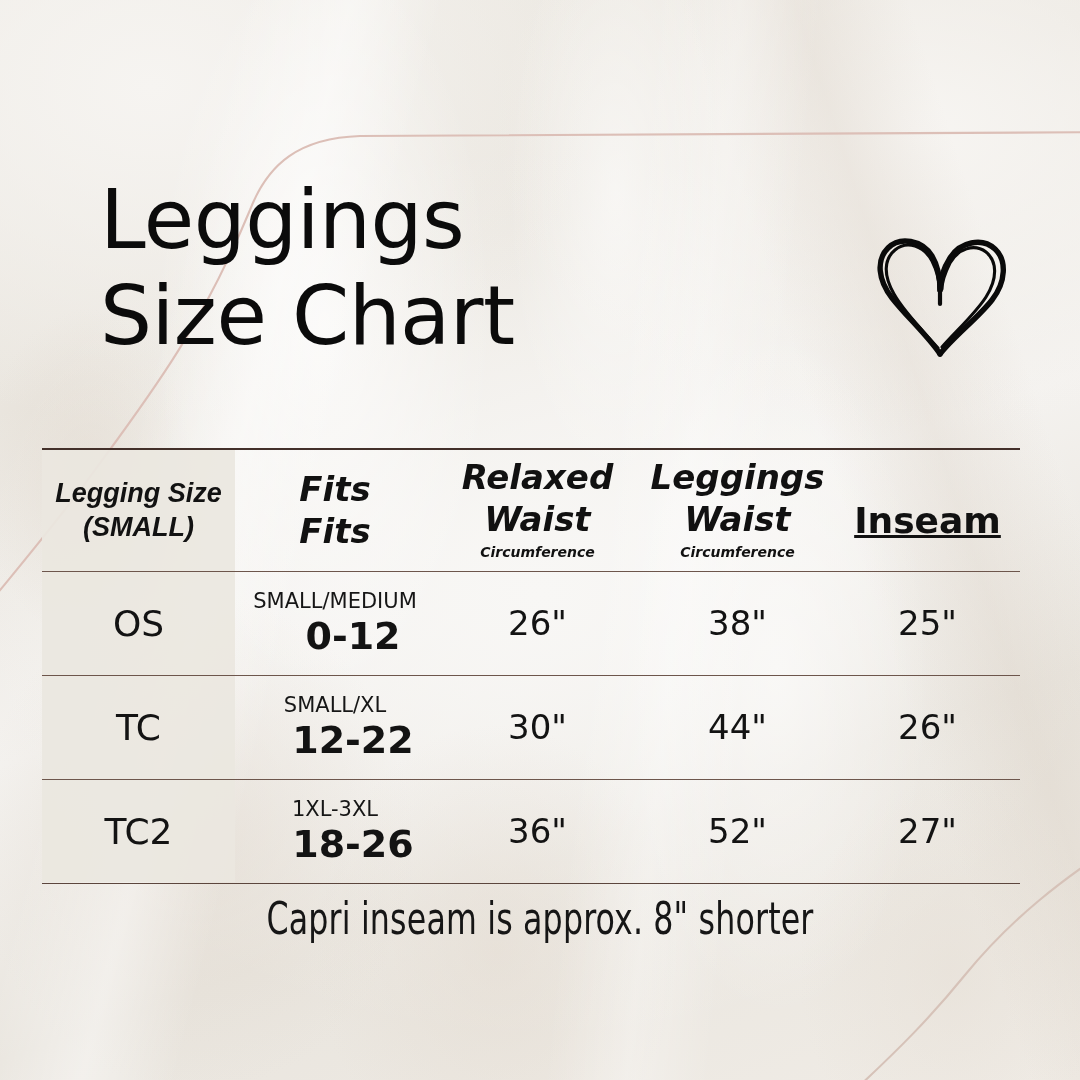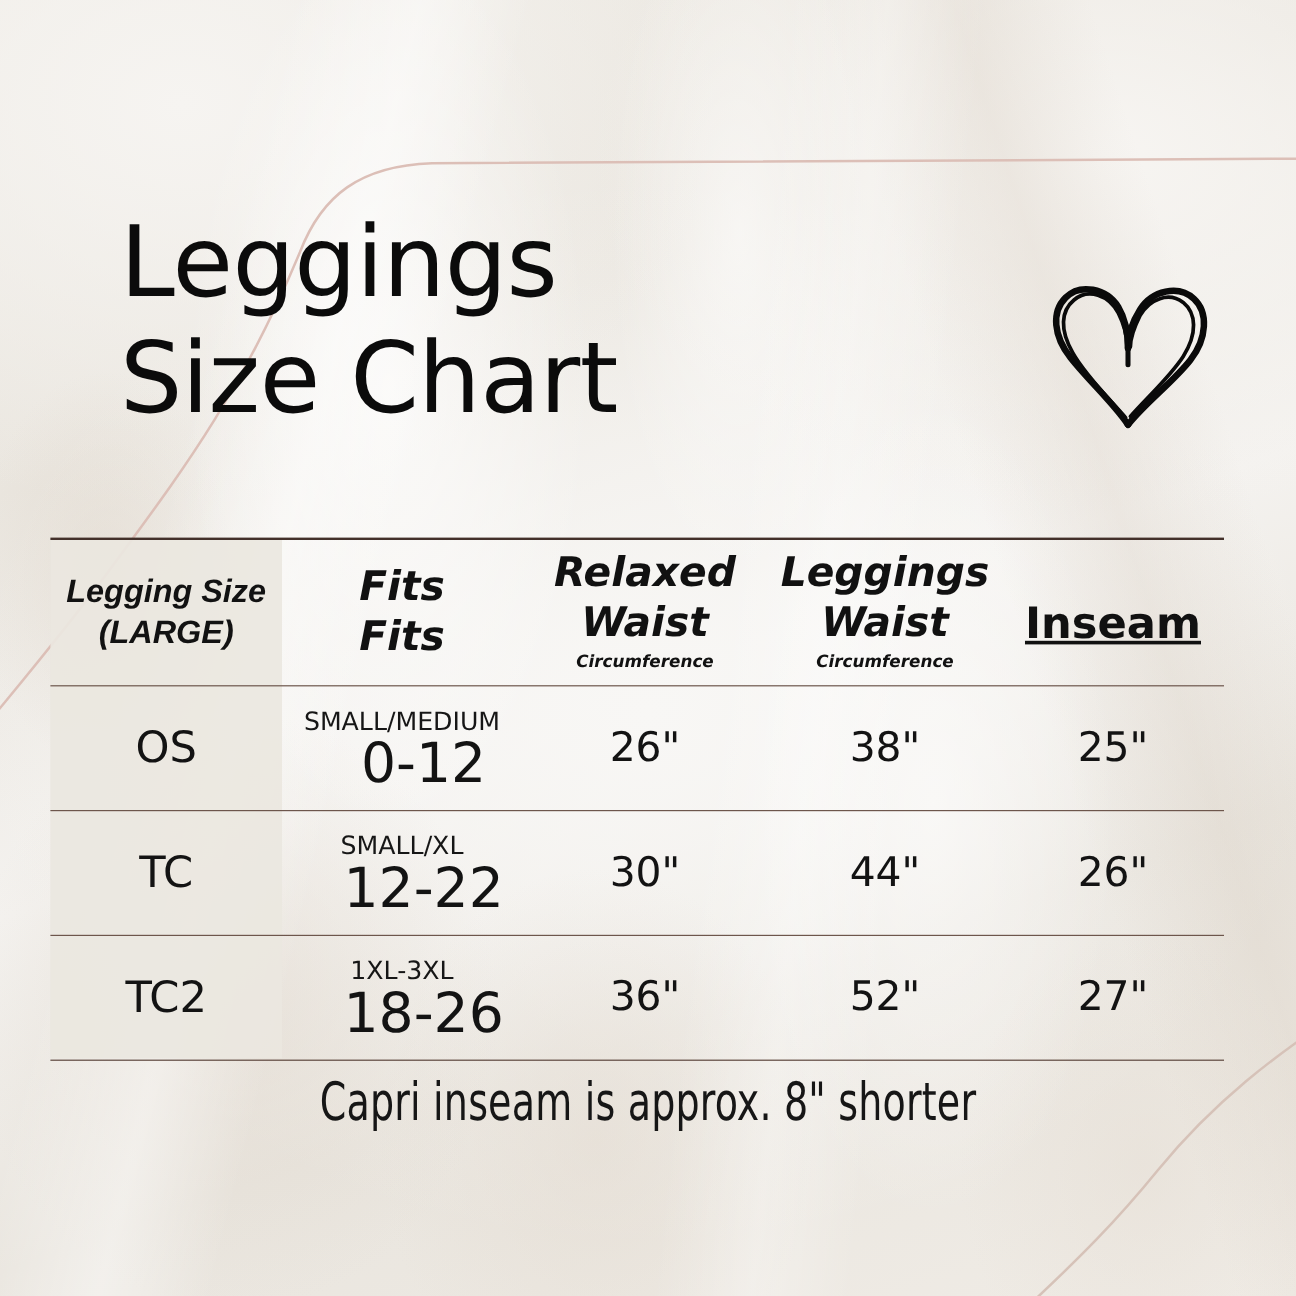--- a/index.html
+++ b/index.html
@@ -171,22 +171,22 @@
   }
   .c-fits-top {
     font-family: "DejaVu Sans", "Liberation Sans", sans-serif;
     font-weight: 400;
     font-size: 21px;
     line-height: 26px;
     color: #161616;
   }
   .c-fits-bot {
     font-family: "DejaVu Sans", "Liberation Sans", sans-serif;
-    font-weight: 400;
-    font-size: 46px;
+    font-weight: 700;
+    font-size: 38px;
     line-height: 44px;
     color: #131313;
     padding-left: 36px;
   }
   .c-meas {
     font-family: "DejaVu Sans", "Liberation Sans", sans-serif;
     font-weight: 400;
     font-size: 34px;
     color: #131313;
   }
@@ -247,21 +247,21 @@
         <col class="col-size">
           <col class="col-fits">
           <col class="col-relax">
         <col class="col-stretch">
           <col class="col-inseam">
       </colgroup>
       <thead>
         <tr class="head-row">
           <th class="rule-top h-size">
             <div>Legging Size</div>
-            <div>(LARGE)</div>
+            <div>(SMALL)</div>
           </th>
           <th class="rule-top h-main">
             <div>Fits</div>
             <div>Fits</div>
           </th>
           <th class="rule-top h-main">
             <div>Relaxed</div>
             <div>Waist</div>
             <div class="h-sub">Circumference</div>
           </th>

